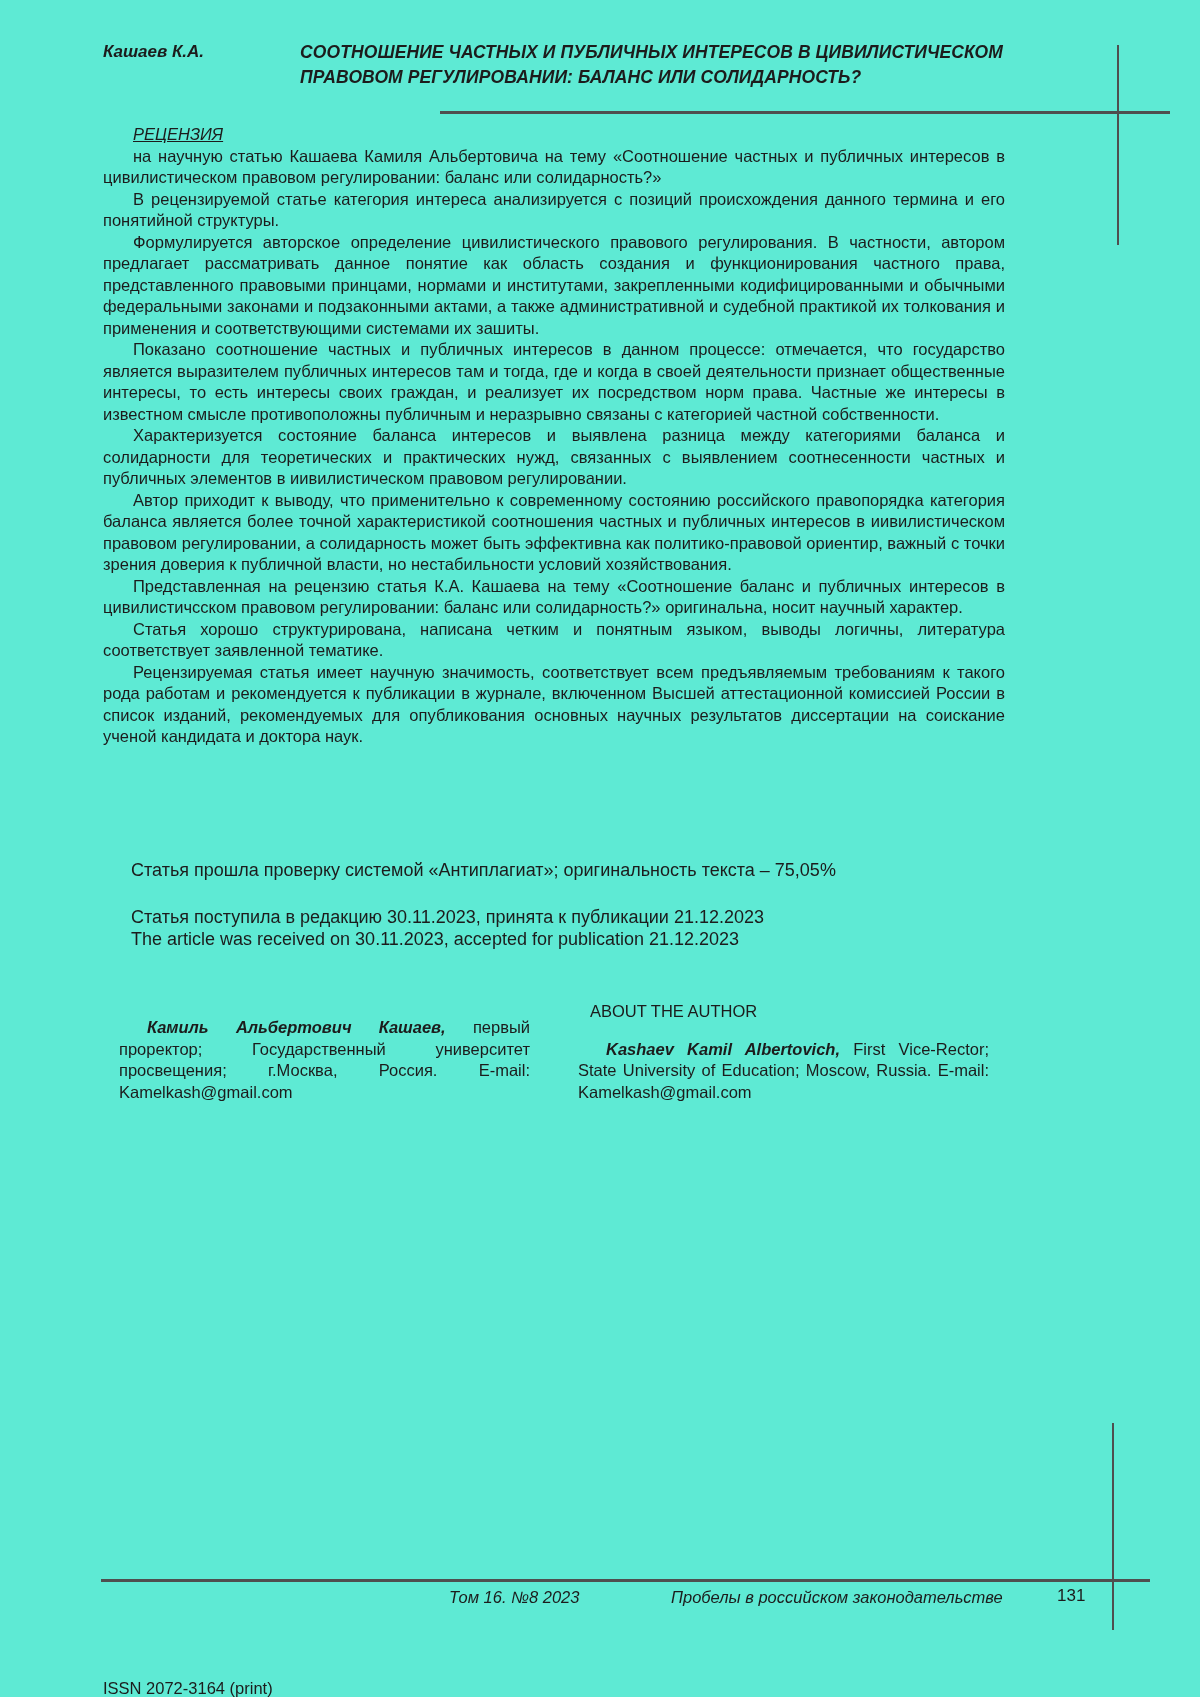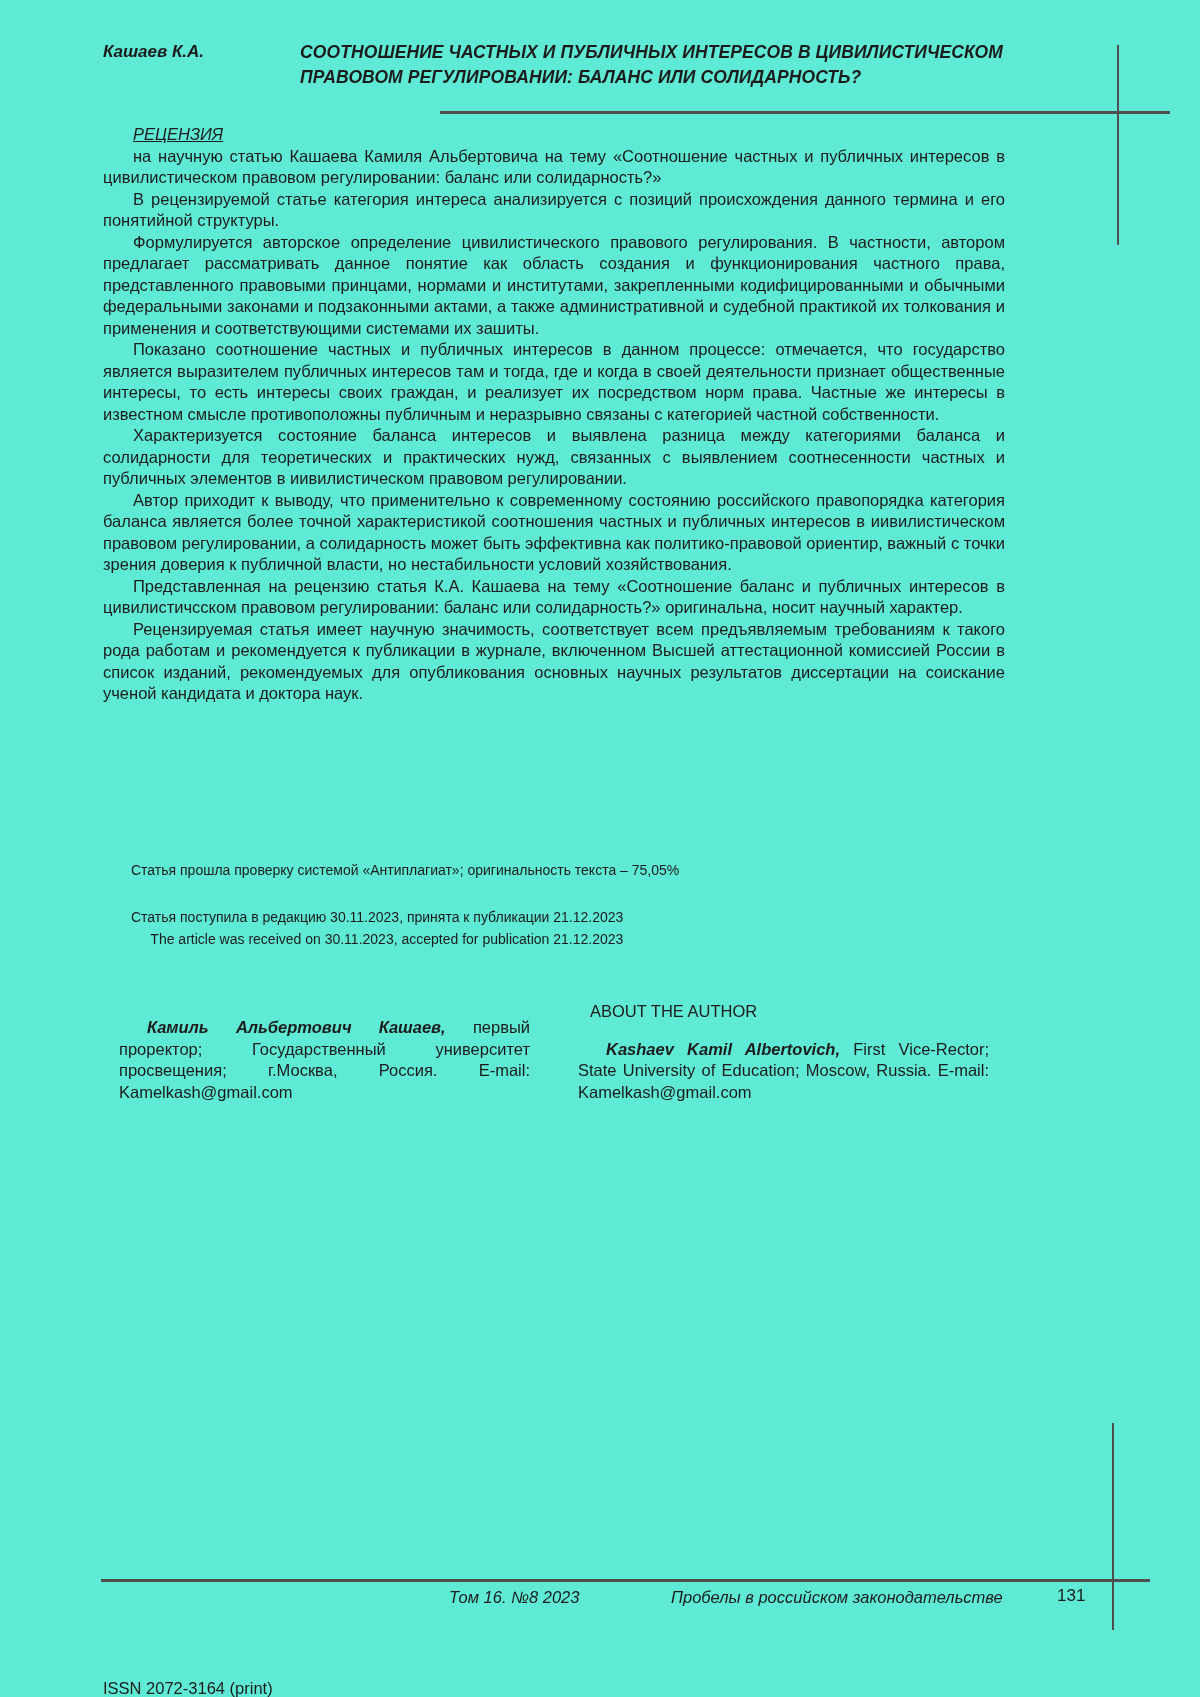--- a/index.html
+++ b/index.html
@@ -58,23 +58,22 @@
     margin: 0;
     text-indent: 30px;
     font-style: italic;
   }
   .review-heading .u { text-decoration: underline; }
   .para { margin: 0; text-indent: 30px; }
 
   .note {
     position: absolute;
     left: 131px;
-    font-size: 14px;
+    font-size: 18px;
     line-height: 21.5px;
-    text-align: right;
   }
   .note-antiplagiat { top: 860px; }
   .note-dates { top: 907px; }
 
   .about-col {
     position: absolute;
     top: 1001px;
     width: 443px;
     font-size: 16.5px;
     line-height: 21.5px;
@@ -129,20 +128,21 @@
   <div class="body-text">
     <p class="review-heading"><span class="u">РЕЦЕНЗИЯ</span></p>
     <div>
         <p class="para">на научную статью Кашаева Камиля Альбертовича на тему «Соотношение частных и публичных интересов в цивилистическом правовом регулировании: баланс или солидарность?»</p>
         <p class="para">В рецензируемой статье категория интереса анализируется с позиций происхождения данного термина и его понятийной структуры.</p>
         <p class="para">Формулируется авторское определение цивилистического правового регулирования. В частности, автором предлагает рассматривать данное понятие как область создания и функционирования частного права, представленного правовыми принцами, нормами и институтами, закрепленными кодифицированными и обычными федеральными законами и подзаконными актами, а также административной и судебной практикой их толкования и применения и соответствующими системами их зашиты.</p>
         <p class="para">Показано соотношение частных и публичных интересов в данном процессе: отмечается, что государство является выразителем публичных интересов там и тогда, где и когда в своей деятельности признает общественные интересы, то есть интересы своих граждан, и реализует их посредством норм права. Частные же интересы в известном смысле противоположны публичным и неразрывно связаны с категорией частной собственности.</p>
         <p class="para">Характеризуется состояние баланса интересов и выявлена разница между категориями баланса и солидарности для теоретических и практических нужд, связанных с выявлением соотнесенности частных и публичных элементов в иивилистическом правовом регулировании.</p>
         <p class="para">Автор приходит к выводу, что применительно к современному состоянию российского правопорядка категория баланса является более точной характеристикой соотношения частных и публичных интересов в иивилистическом правовом регулировании, а солидарность может быть эффективна как политико-правовой ориентир, важный с точки зрения доверия к публичной власти, но нестабильности условий хозяйствования.</p>
         <p class="para">Представленная на рецензию статья К.А. Кашаева на тему «Соотношение баланс и публичных интересов в цивилистичсском правовом регулировании: баланс или солидарность?» оригинальна, носит научный характер.</p>
+        <p class="para">Статья хорошо структурирована, написана четким и понятным языком, выводы логичны, литература соответствует заявленной тематике.</p>
         <p class="para">Рецензируемая статья имеет научную значимость, соответствует всем предъявляемым требованиям к такого рода работам и рекомендуется к публикации в журнале, включенном Высшей аттестационной комиссией России в список изданий, рекомендуемых для опубликования основных научных результатов диссертации на соискание ученой кандидата и доктора наук.</p>
       </div>
   </div>
 
   <div class="note note-antiplagiat">Статья прошла проверку системой «Антиплагиат»; оригинальность текста – 75,05%</div>
 
   <div class="note note-dates">
     <div>Статья поступила в редакцию 30.11.2023, принята к публикации 21.12.2023</div>
     <div>The article was received on 30.11.2023, accepted for publication 21.12.2023</div>
   </div>

